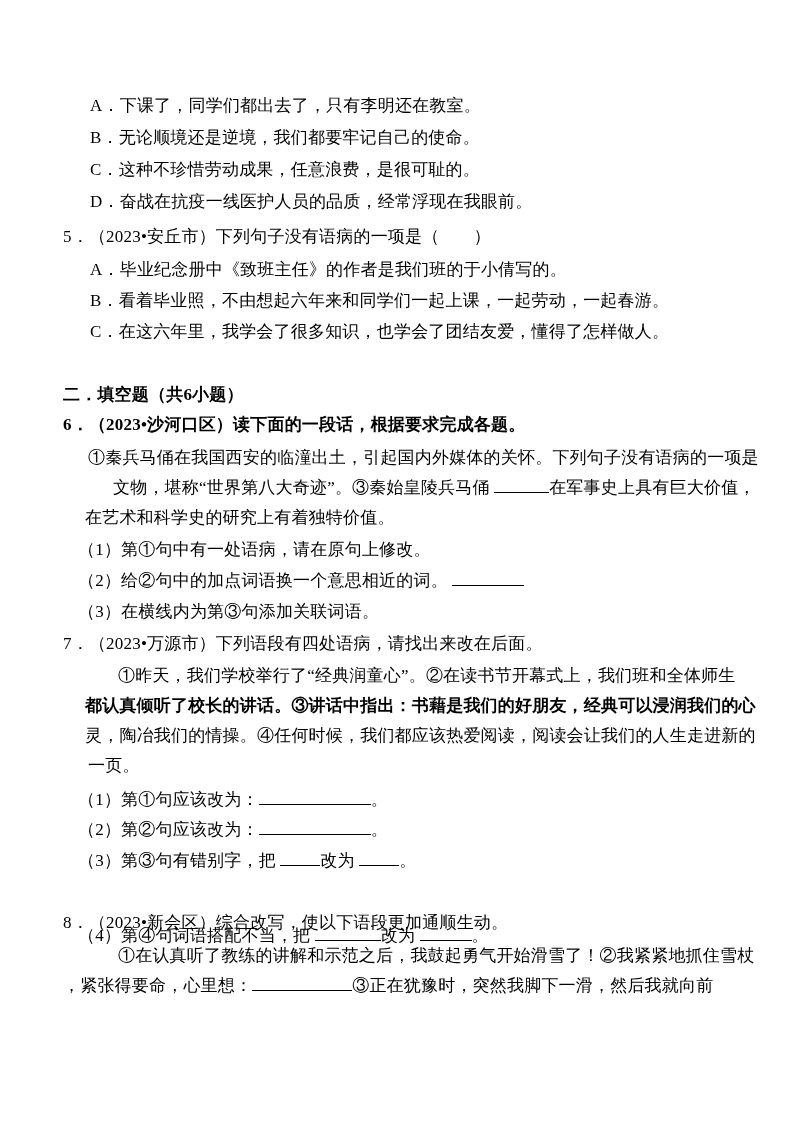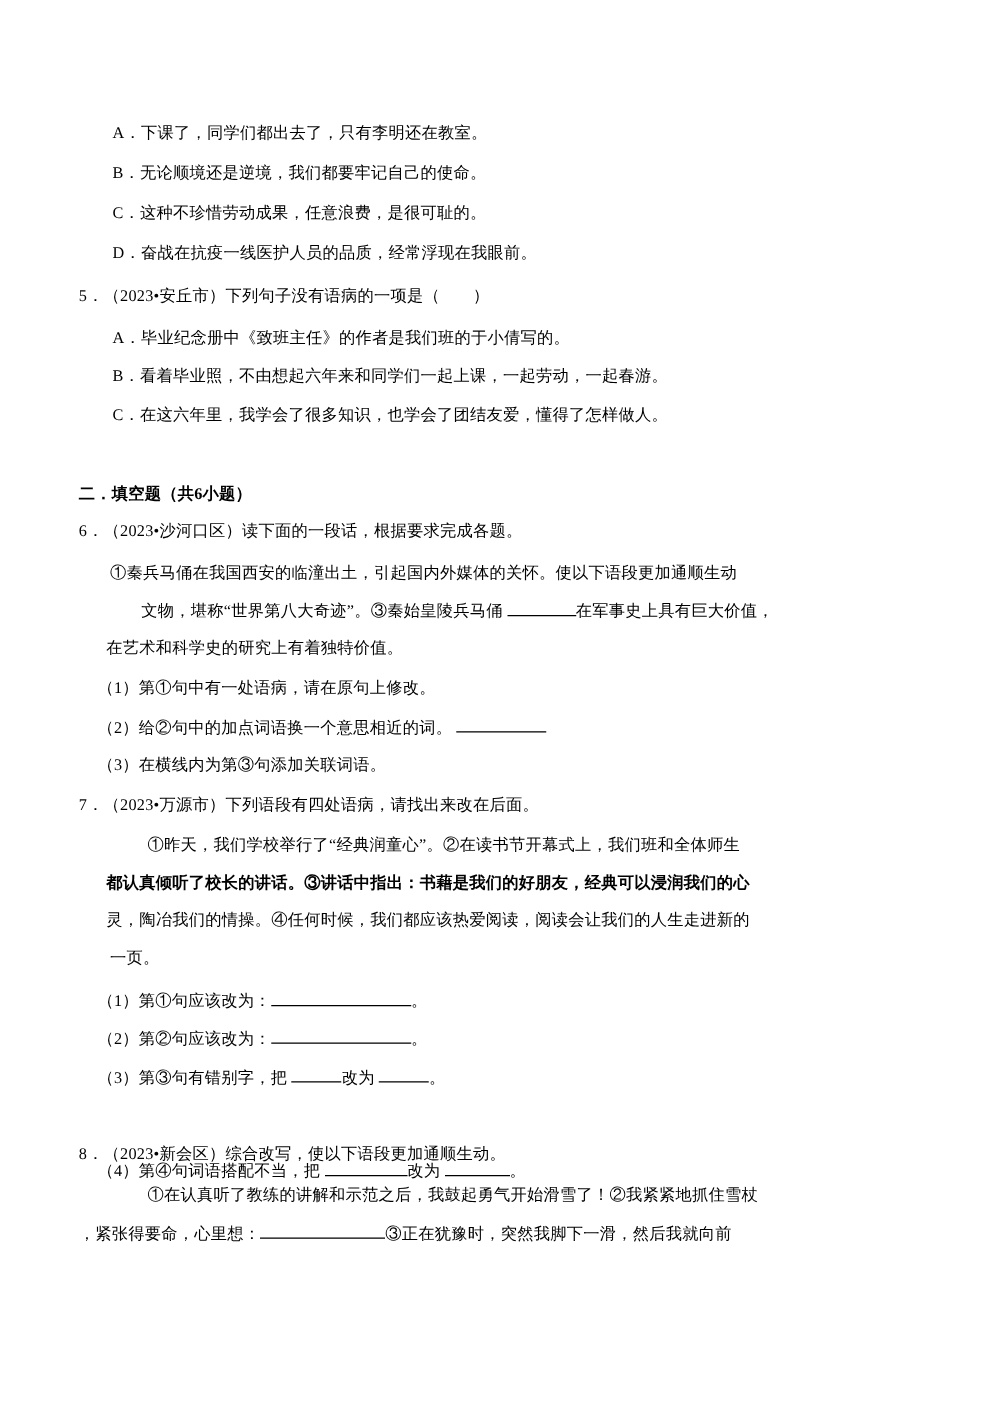--- a/index.html
+++ b/index.html
@@ -4,21 +4,21 @@
 <style>
   html,body{margin:0;padding:0;}
   body{background:#ffffff;}
   .page{
     position:relative;
     width:794px;
     height:1123px;
     background:#ffffff;
     overflow:hidden;
     font-family:"Liberation Serif","DejaVu Serif",serif;
-    font-size:13px;
+    font-size:17px;
     color:#000000;
   }
   .line{
     position:absolute;
     white-space:nowrap;
     letter-spacing:0.2px;
     line-height:22px;
   }
   .line.bold{font-weight:bold;}
   .blank{
@@ -34,22 +34,22 @@
 <div class="page">
     <div class="line" style="left: 90px; top: 95px;"><span>A．下课了，同学们都出去了，只有李明还在教室。</span></div>
     <div class="line" style="left: 90px; top: 127px;"><span>B．无论顺境还是逆境，我们都要牢记自己的使命。</span></div>
     <div class="line" style="left: 90px; top: 159px;"><span>C．这种不珍惜劳动成果，任意浪费，是很可耻的。</span></div>
     <div class="line" style="left: 90px; top: 191px;"><span>D．奋战在抗疫一线医护人员的品质，经常浮现在我眼前。</span></div>
     <div class="line" style="left: 63px; top: 226px;"><span>5．（2023•安丘市）下列句子没有语病的一项是（　　）</span></div>
     <div class="line" style="left: 90px; top: 259px;"><span>A．毕业纪念册中《致班主任》的作者是我们班的于小倩写的。</span></div>
     <div class="line" style="left: 90px; top: 290px;"><span>B．看着毕业照，不由想起六年来和同学们一起上课，一起劳动，一起春游。</span></div>
     <div class="line" style="left: 90px; top: 321px;"><span>C．在这六年里，我学会了很多知识，也学会了团结友爱，懂得了怎样做人。</span></div>
     <div class="line bold" style="left: 63px; top: 384px;"><span>二．填空题（共6小题）</span></div>
-    <div class="line" style="left: 63px; top: 414px;"><span>6．（2023•沙河口区）读下面的一段话，根据要求完成各题。</span></div>
-    <div class="line" style="left: 88px; top: 447px;"><span>①秦兵马俑在我国西安的临潼出土，引起国内外媒体的关怀。使以下语段更加通顺生动</span></div>
+    <div class="line" style="left: 63px; top: 414px; font-weight: bold;"><span>6．（2023•沙河口区）读下面的一段话，根据要求完成各题。</span></div>
+    <div class="line" style="left: 88px; top: 447px;"><span>①秦兵马俑在我国西安的临潼出土，引起国内外媒体的关怀。下列句子没有语病的一项是</span></div>
     <div class="line" style="left: 85px; top: 477px; margin-left: 28px;"><span>文物，堪称“世界第八大奇迹”。③秦始皇陵兵马俑 </span><span class="blank" style="width: 55px;"></span><span>在军事史上具有巨大价值，</span></div>
     <div class="line" style="left: 85px; top: 507px;"><span>在艺术和科学史的研究上有着独特价值。</span></div>
     <div class="line" style="left: 78px; top: 539px;"><span>（1）第①句中有一处语病，请在原句上修改。</span></div>
     <div class="line" style="left: 78px; top: 570px;"><span>（2）给②句中的加点词语换一个意思相近的词。 </span><span class="blank" style="width: 72px;"></span></div>
     <div class="line" style="left: 78px; top: 601px;"><span>（3）在横线内为第③句添加关联词语。</span></div>
     <div class="line" style="left: 63px; top: 633px;"><span>7．（2023•万源市）下列语段有四处语病，请找出来改在后面。</span></div>
     <div class="line" style="left: 118px; top: 665px;"><span>①昨天，我们学校举行了“经典润童心”。②在读书节开幕式上，我们班和全体师生</span></div>
     <div class="line" style="left: 85px; top: 695px; font-weight: bold;"><span>都认真倾听了校长的讲话。③讲话中指出：书藉是我们的好朋友，经典可以浸润我们的心</span></div>
     <div class="line" style="left: 85px; top: 725px;"><span>灵，陶冶我们的情操。④任何时候，我们都应该热爱阅读，阅读会让我们的人生走进新的</span></div>
     <div class="line" style="left: 88px; top: 755px;"><span>一页。</span></div>

